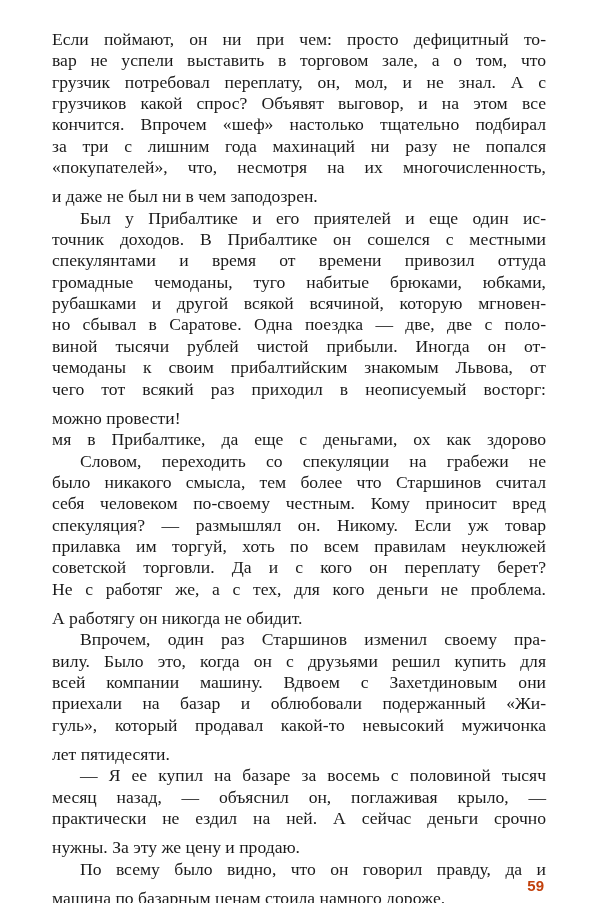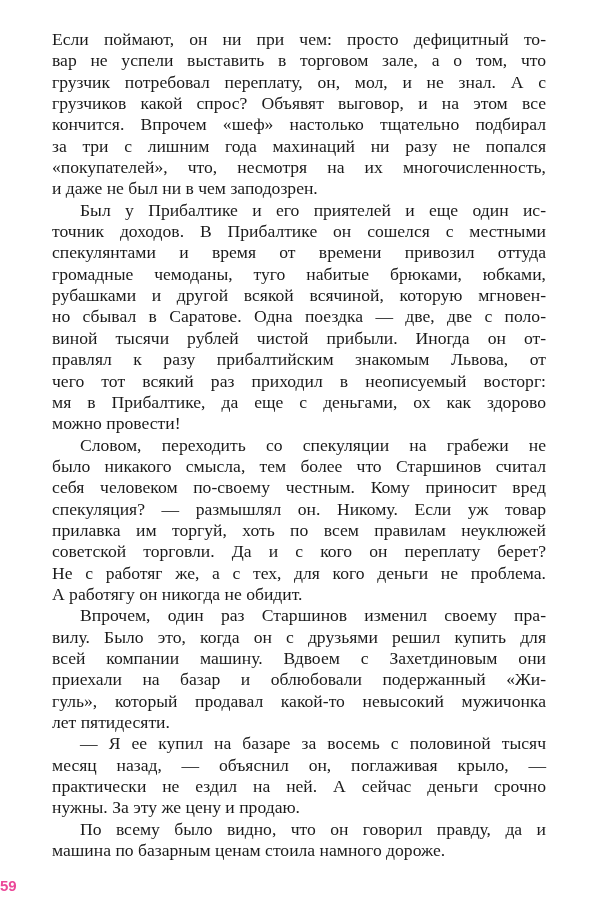--- a/index.html
+++ b/index.html
@@ -6,26 +6,26 @@
   body { width: 600px; height: 903px; position: relative; overflow: hidden; }
   .page {
     position: absolute; left: 52px; top: 29px; width: 494px;
     font-family: "Liberation Serif", "DejaVu Serif", serif;
     font-size: 17.6px; line-height: 21.35px; color: #1a1a1a;
   }
   .line {
     display: block; white-space: nowrap; text-align: justify;
     text-align-last: justify; height: 21.35px;
   }
-  .line.last { text-align-last: left; }
+  .line.last { text-align-last: left; margin-top: 8px; }
   .line.indent { padding-left: 28px; }
   .pagenum {
-    position: absolute; left: 0; width: 544px; top: 877px; text-align: left;
+    position: absolute; left: 0; width: 544px; top: 877px; text-align: right;
     font-family: "Liberation Sans", "DejaVu Sans", sans-serif;
-    font-weight: bold; font-size: 15px; color: #ec4899;
+    font-weight: bold; font-size: 15px; color: #c2410c;
   }
 </style>
 </head>
 <body>
 
 <div class="page">
 
   <div>
     <span class="line">Если поймают, он ни при чем: просто дефицитный то-</span>
     <span class="line">вар не успели выставить в торговом зале, а о том, что</span>
@@ -38,24 +38,24 @@
   </div>
 
   <div>
     <span class="line indent">Был у Прибалтике и его приятелей и еще один ис-</span>
     <span class="line">точник доходов. В Прибалтике он сошелся с местными</span>
     <span class="line">спекулянтами и время от времени привозил оттуда</span>
     <span class="line">громадные чемоданы, туго набитые брюками, юбками,</span>
     <span class="line">рубашками и другой всякой всячиной, которую мгновен-</span>
     <span class="line">но сбывал в Саратове. Одна поездка — две, две с поло-</span>
     <span class="line">виной тысячи рублей чистой прибыли. Иногда он от-</span>
-    <span class="line">правлял к разу прибалтийским знакомым Львова, от</span>
+    <span class="line">чемоданы к своим прибалтийским знакомым Львова, от</span>
     <span class="line">чего тот всякий раз приходил в неописуемый восторг:</span>
+    <span class="line last">можно провести!</span>
     <span class="line">мя в Прибалтике, да еще с деньгами, ох как здорово</span>
-    <span class="line last">можно провести!</span>
   </div>
 
   <div>
     <span class="line indent">Словом, переходить со спекуляции на грабежи не</span>
     <span class="line">было никакого смысла, тем более что Старшинов считал</span>
     <span class="line">себя человеком по-своему честным. Кому приносит вред</span>
     <span class="line">спекуляция? — размышлял он. Никому. Если уж товар</span>
     <span class="line">прилавка им торгуй, хоть по всем правилам неуклюжей</span>
     <span class="line">советской торговли. Да и с кого он переплату берет?</span>
     <span class="line">Не с работяг же, а с тех, для кого деньги не проблема.</span>

